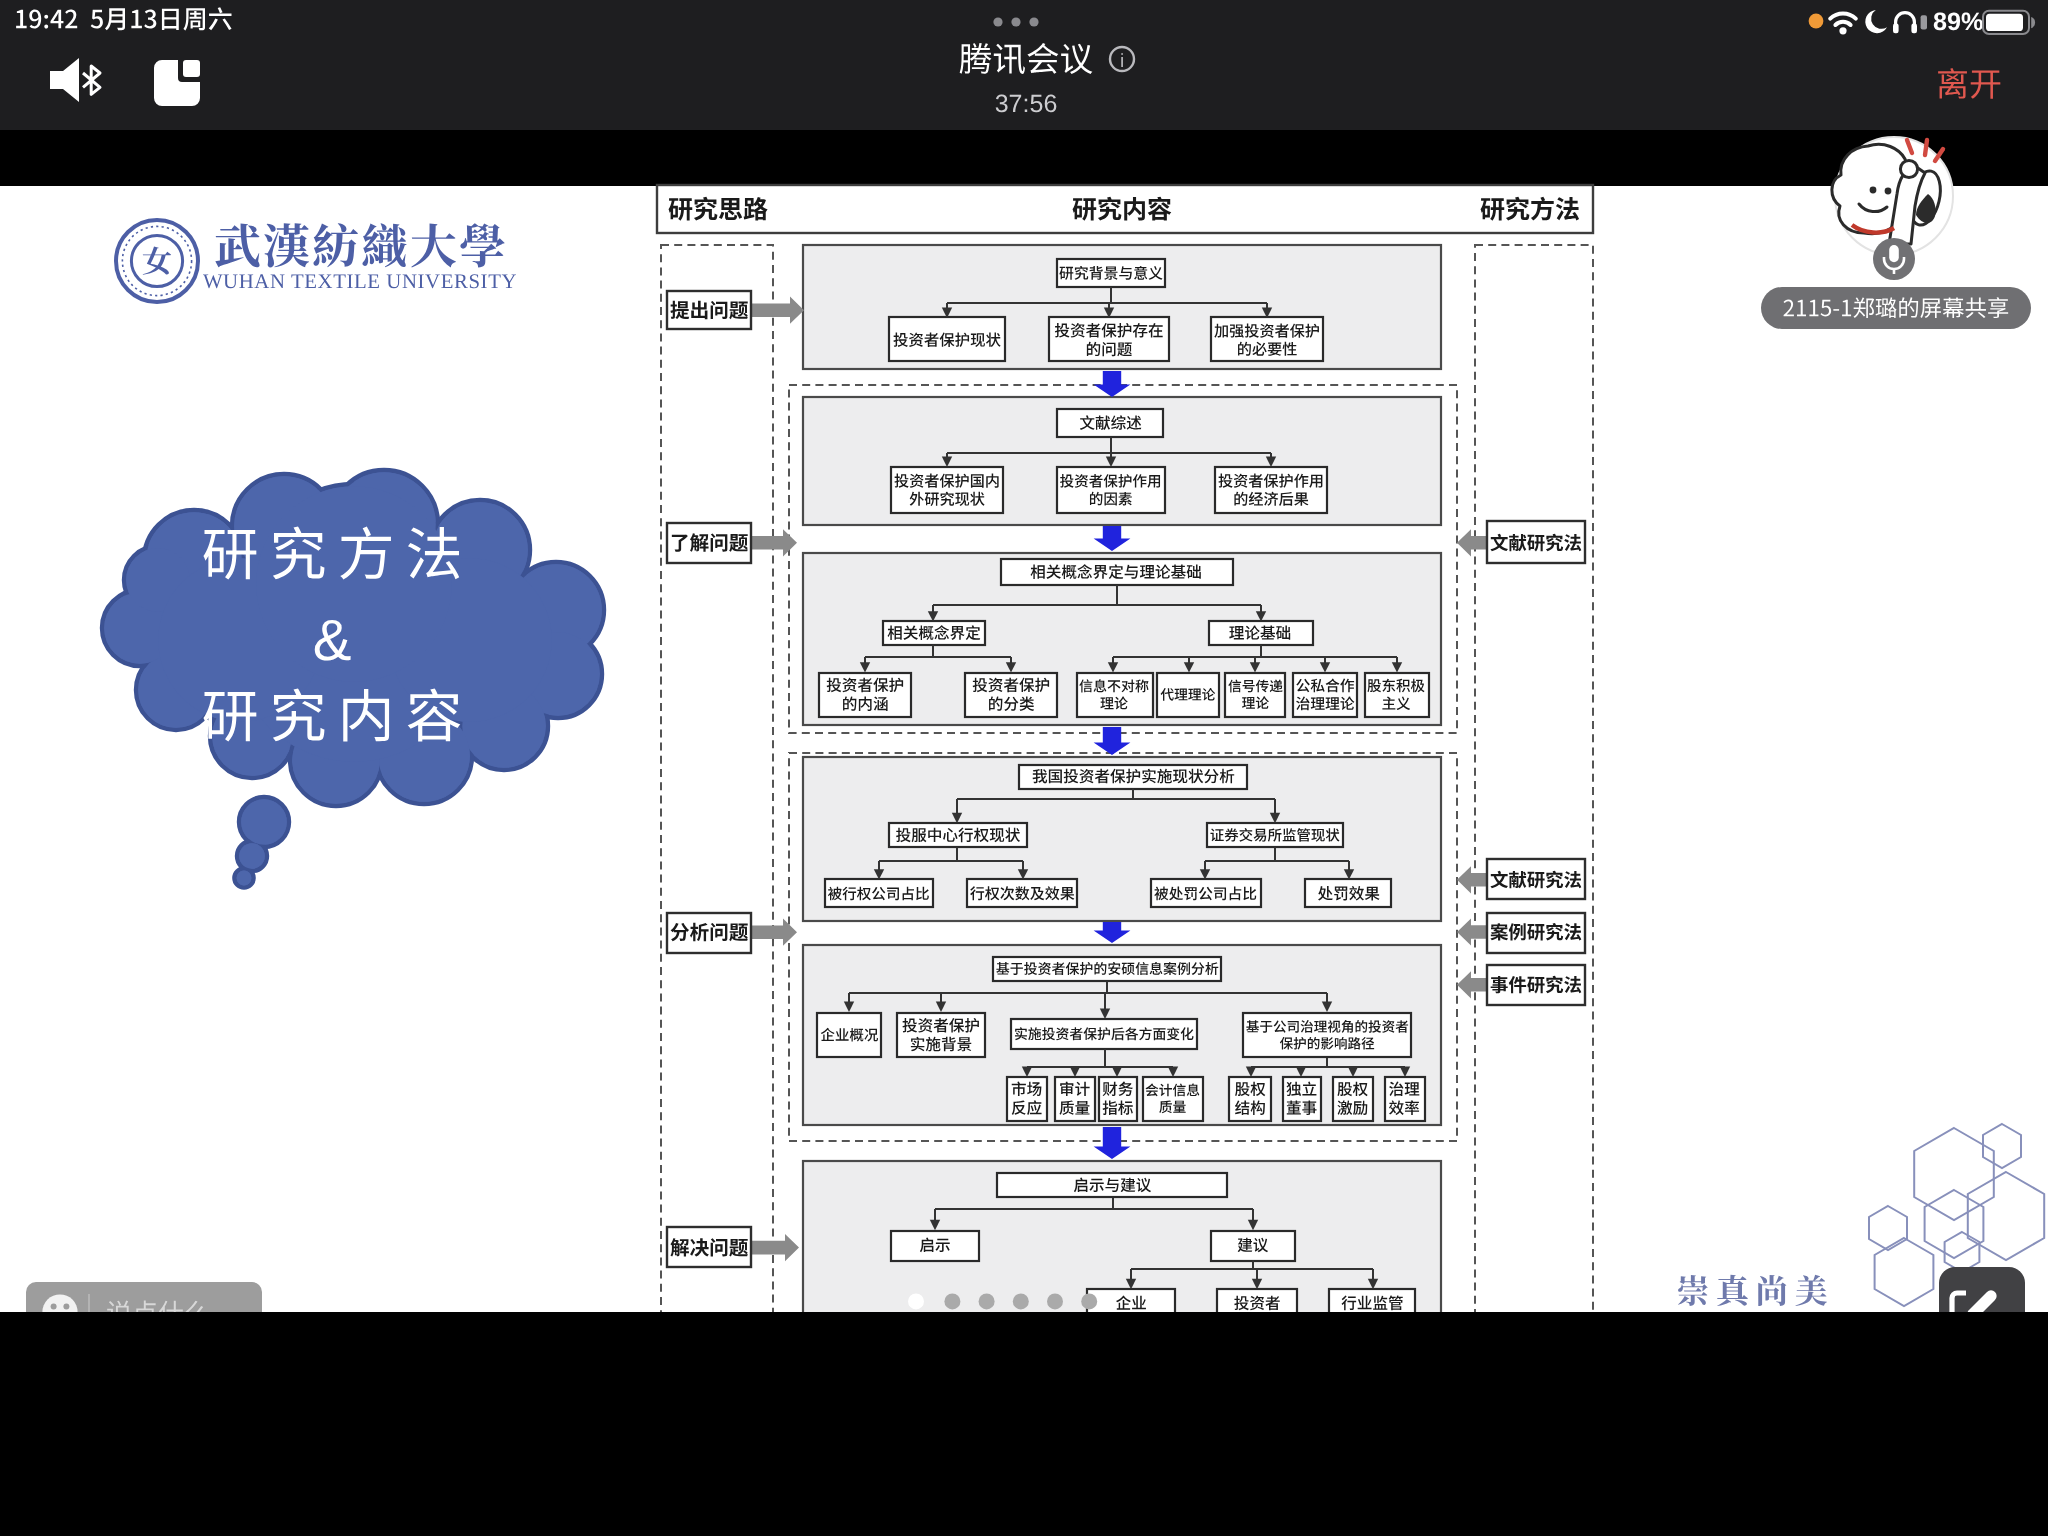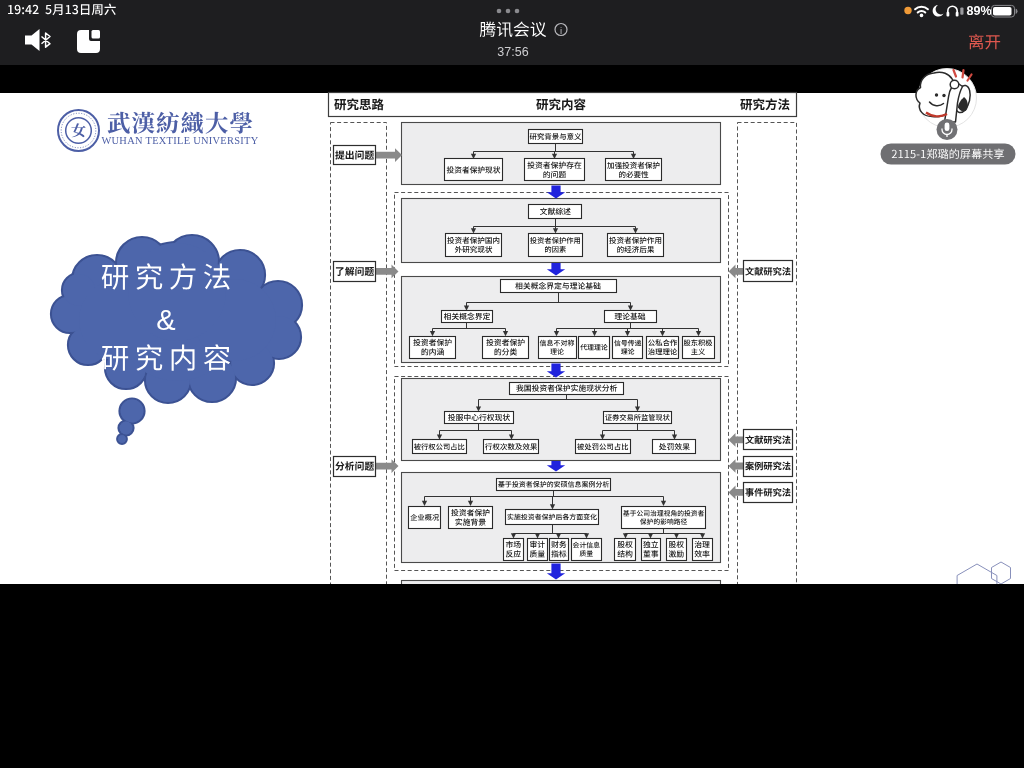--- a/index.html
+++ b/index.html
@@ -1,12 +1,12 @@
 <!DOCTYPE html>
-<html><head><meta charset="utf-8"><style>html,body{margin:0;padding:0;background:#000}#root{position:relative;width:1024px;height:584px;overflow:hidden;background:#e5e5e5;font-family:"Liberation Sans",sans-serif}</style></head><body>
+<html><head><meta charset="utf-8"><style>html,body{margin:0;padding:0;background:#000}#root{position:relative;width:1024px;height:656px;overflow:hidden;background:#e5e5e5;font-family:"Liberation Sans",sans-serif}</style></head><body>
 <div id="root"><svg width="1024" height="768" viewBox="0 0 1024 768">
       <defs>
         <path id="q0" d="M85 0H506V95H363V737H276C233 710 184 692 115 680V607H247V95H85Z"></path>
         <path id="q1" d="M244 -14C385 -14 517 104 517 393C517 637 403 750 262 750C143 750 42 654 42 508C42 354 126 276 249 276C305 276 367 309 409 361C403 153 328 82 238 82C192 82 147 103 118 137L55 65C98 21 158 -14 244 -14ZM408 450C366 386 314 360 269 360C192 360 150 415 150 508C150 604 200 661 264 661C343 661 397 595 408 450Z"></path>
         <path id="q2" d="M149 380C193 380 227 413 227 460C227 508 193 542 149 542C106 542 72 508 72 460C72 413 106 380 149 380ZM149 -14C193 -14 227 21 227 68C227 115 193 149 149 149C106 149 72 115 72 68C72 21 106 -14 149 -14Z"></path>
         <path id="q3" d="M339 0H447V198H540V288H447V737H313L20 275V198H339ZM339 288H137L281 509C302 547 322 585 340 623H344C342 582 339 520 339 480Z"></path>
         <path id="q4" d="M44 0H520V99H335C299 99 253 95 215 91C371 240 485 387 485 529C485 662 398 750 263 750C166 750 101 709 38 640L103 576C143 622 191 657 248 657C331 657 372 603 372 523C372 402 261 259 44 67Z"></path>
         <path id="q5" d="M268 -14C397 -14 516 79 516 242C516 403 415 476 292 476C253 476 223 467 191 451L208 639H481V737H108L86 387L143 350C185 378 213 391 260 391C344 391 400 335 400 239C400 140 337 82 255 82C177 82 124 118 82 160L27 85C79 34 152 -14 268 -14Z"></path>
         <path id="q6" d="M198 794V476C198 318 183 120 26 -16C47 -30 84 -65 98 -85C194 -2 245 110 270 223H730V46C730 25 722 17 699 17C675 16 593 15 516 19C531 -7 550 -53 555 -81C661 -81 729 -79 772 -62C814 -46 830 -17 830 45V794ZM295 702H730V554H295ZM295 464H730V314H286C292 366 295 417 295 464Z"></path>
         <path id="q7" d="M268 -14C403 -14 514 65 514 198C514 297 447 361 363 383V387C441 416 490 475 490 560C490 681 396 750 264 750C179 750 112 713 53 661L113 589C156 630 203 657 260 657C330 657 373 617 373 552C373 478 325 424 180 424V338C346 338 397 285 397 204C397 127 341 82 258 82C182 82 128 119 84 162L28 88C78 33 152 -14 268 -14Z"></path>

